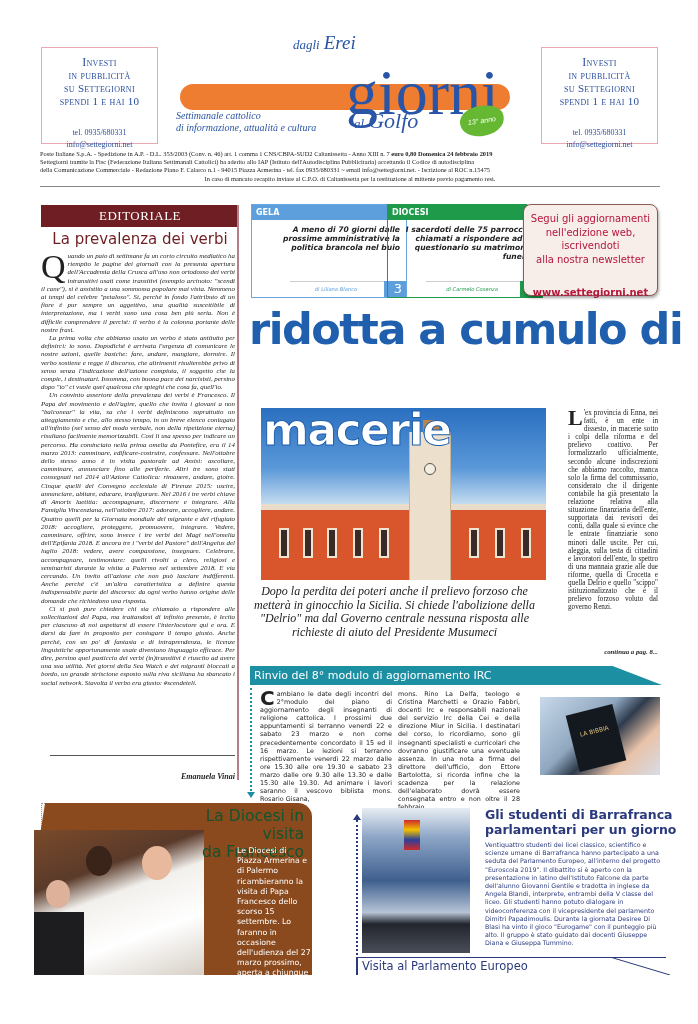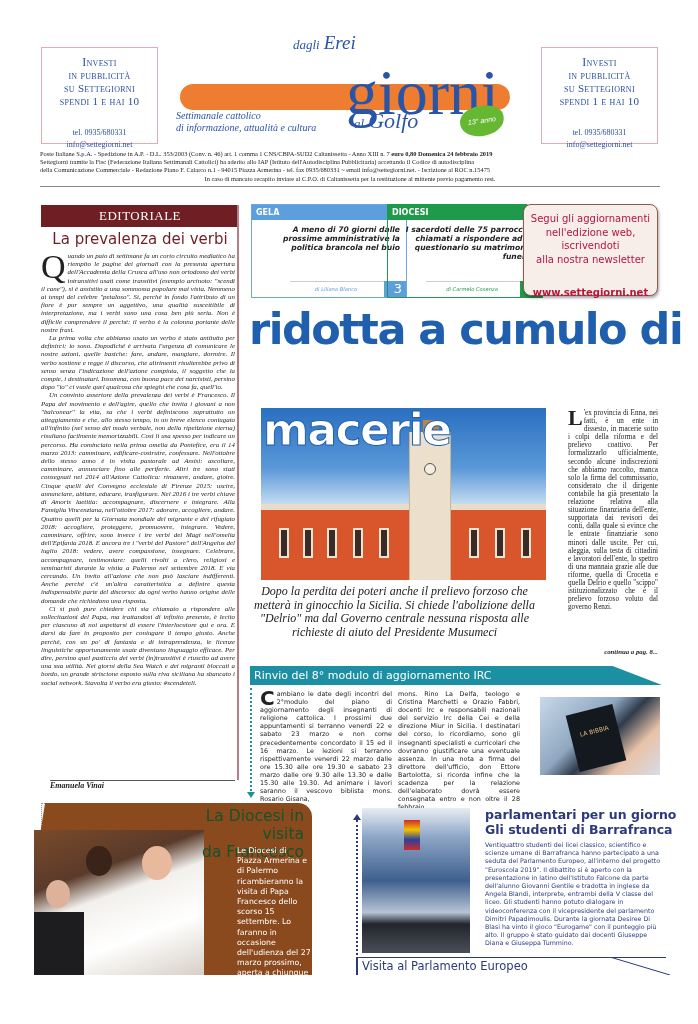--- a/index.html
+++ b/index.html
@@ -32,21 +32,21 @@
   .mast-info b { font-weight: bold; }
 
   
   .edit-head { position: absolute; left: 41px; top: 205px; width: 198px; height: 22px; background: #6f1f24; color: #fff; text-align: center; font-family: "Liberation Serif", serif; font-size: 13px; line-height: 22px; letter-spacing: 0.5px; }
   .edit-border { position: absolute; left: 237px; top: 205px; width: 2px; height: 575px; background: #b47f88; }
   .edit-title { position: absolute; left: 41px; top: 230px; width: 198px; text-align: center; font-family: "DejaVu Sans", sans-serif; font-size: 15px; color: #6f1f24; }
   .edit-body { position: absolute; left: 41px; top: 252px; width: 194px; font-family: "Liberation Serif", serif; font-style: italic; font-size: 6.9px; line-height: 8.2px; text-align: justify; color: #222; }
   .edit-body p { text-indent: 8px; }
   .edit-body p.first { text-indent: 0; }
   .dropcap { float: left; font-size: 34px; line-height: 28px; font-style: normal; margin-right: 2px; margin-top: 1px; }
-  .edit-author { position: absolute; left: 50px; top: 780px; width: 185px; text-align: left; font-family: "Liberation Serif", serif; font-style: italic; font-weight: bold; font-size: 8px; border-top: 1px solid #555; padding-top: 0; }
+  .edit-author { position: absolute; left: 50px; top: 755px; width: 185px; text-align: right; font-family: "Liberation Serif", serif; font-style: italic; font-weight: bold; font-size: 8px; border-top: 1px solid #555; padding-top: 16px; }
 
   .notice { position: absolute; left: 41px; top: 803px; width: 200px; height: 33px; border: 1px dotted #999; background: #f5f5f5; text-align: center; font-family: "DejaVu Sans", sans-serif; font-size: 7.8px; line-height: 11px; padding-top: 5px; color: #333; }
 
   
   .teaser { position: absolute; top: 204px; width: 156px; height: 94px; border: 1.5px solid; }
   .teaser .t-label { height: 15px; color: #fff; font-family: "DejaVu Sans", sans-serif; font-weight: bold; font-size: 8px; line-height: 15px; padding-left: 4px; }
   .teaser .t-text { padding: 5px 6px 0 4px; text-align: right; font-family: "DejaVu Sans", sans-serif; font-style: italic; font-weight: bold; font-size: 7.6px; line-height: 9px; color: #222; height: 58px; }
   .teaser .t-foot { position: absolute; left: 38px; right: 0; bottom: 0; height: 16px; border-top: 1px solid #ccc; }
   .teaser .t-author { position: absolute; left: 0; right: 24px; top: 4px; text-align: center; font-family: "DejaVu Sans", sans-serif; font-style: italic; font-size: 5.2px; }
   .teaser .t-page { position: absolute; right: 0; bottom: 0; width: 22px; height: 16px; color: #fff; font-family: "DejaVu Sans", sans-serif; font-size: 13px; line-height: 16px; text-align: right; padding-right: 4px; }
@@ -253,20 +253,20 @@
   <div>La Diocesi in visita</div>
   <div>da Francesco</div>
 </div>
 <div class="df-body">Le Diocesi di Piazza Armerina e di Palermo ricambieranno la visita di Papa Francesco dello scorso 15 settembre. Lo faranno in occasione dell'udienza del 27 marzo prossimo, aperta a chiunque vorrà partecipare. A pagina 4 la locandina con tutte le informazioni utili al viaggio.</div>
 
 <div class="parl-arrow"></div>
 <div class="parl-photo">
   <div class="flags"></div>
 </div>
 <div class="parl-title">
+  <div>Gli studenti di Barrafranca</div>
   <div>parlamentari per un giorno</div>
-  <div>Gli studenti di Barrafranca</div>
 </div>
 <div class="parl-body">Ventiquattro studenti dei licei classico, scientifico e scienze umane di Barrafranca hanno partecipato a una seduta del Parlamento Europeo, all'interno del progetto "Euroscola 2019". Il dibattito si è aperto con la presentazione in latino dell'Istituto Falcone da parte dell'alunno Giovanni Gentile e tradotta in inglese da Angela Blandi, interprete, entrambi della V classe del liceo. Gli studenti hanno potuto dialogare in videoconferenza con il vicepresidente del parlamento Dimitri Papadimoulis. Durante la giornata Desiree Di Blasi ha vinto il gioco "Eurogame" con il punteggio più alto. Il gruppo è stato guidato dai docenti Giuseppe Diana e Giuseppa Tummino.</div>
 <div class="parl-bar">Visita al Parlamento Europeo</div>
 <svg class="parl-bar-line" viewBox="0 0 110 18">
   <polyline points="0,0 50,0 110,18" fill="none" stroke="#2b3a7c" stroke-width="1"></polyline>
 </svg>
 
 </body></html>

